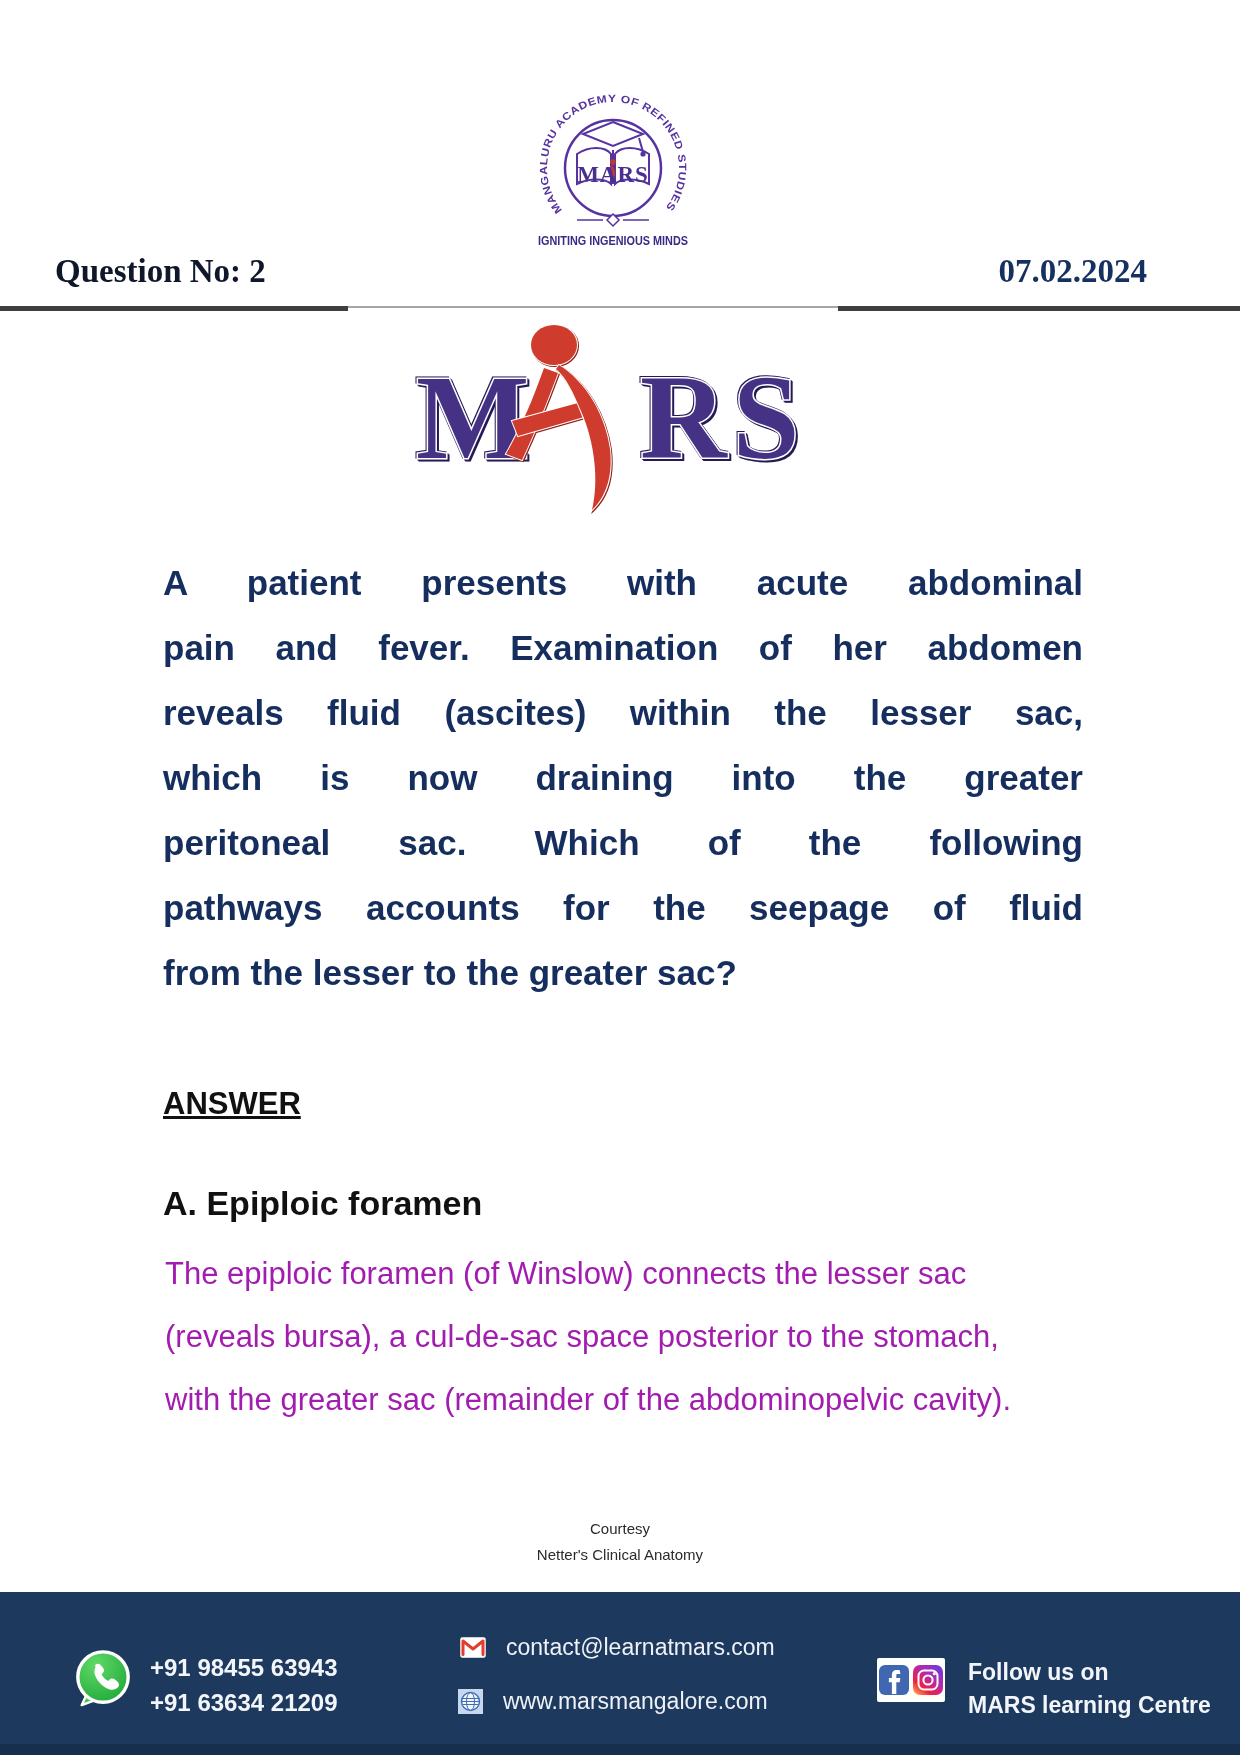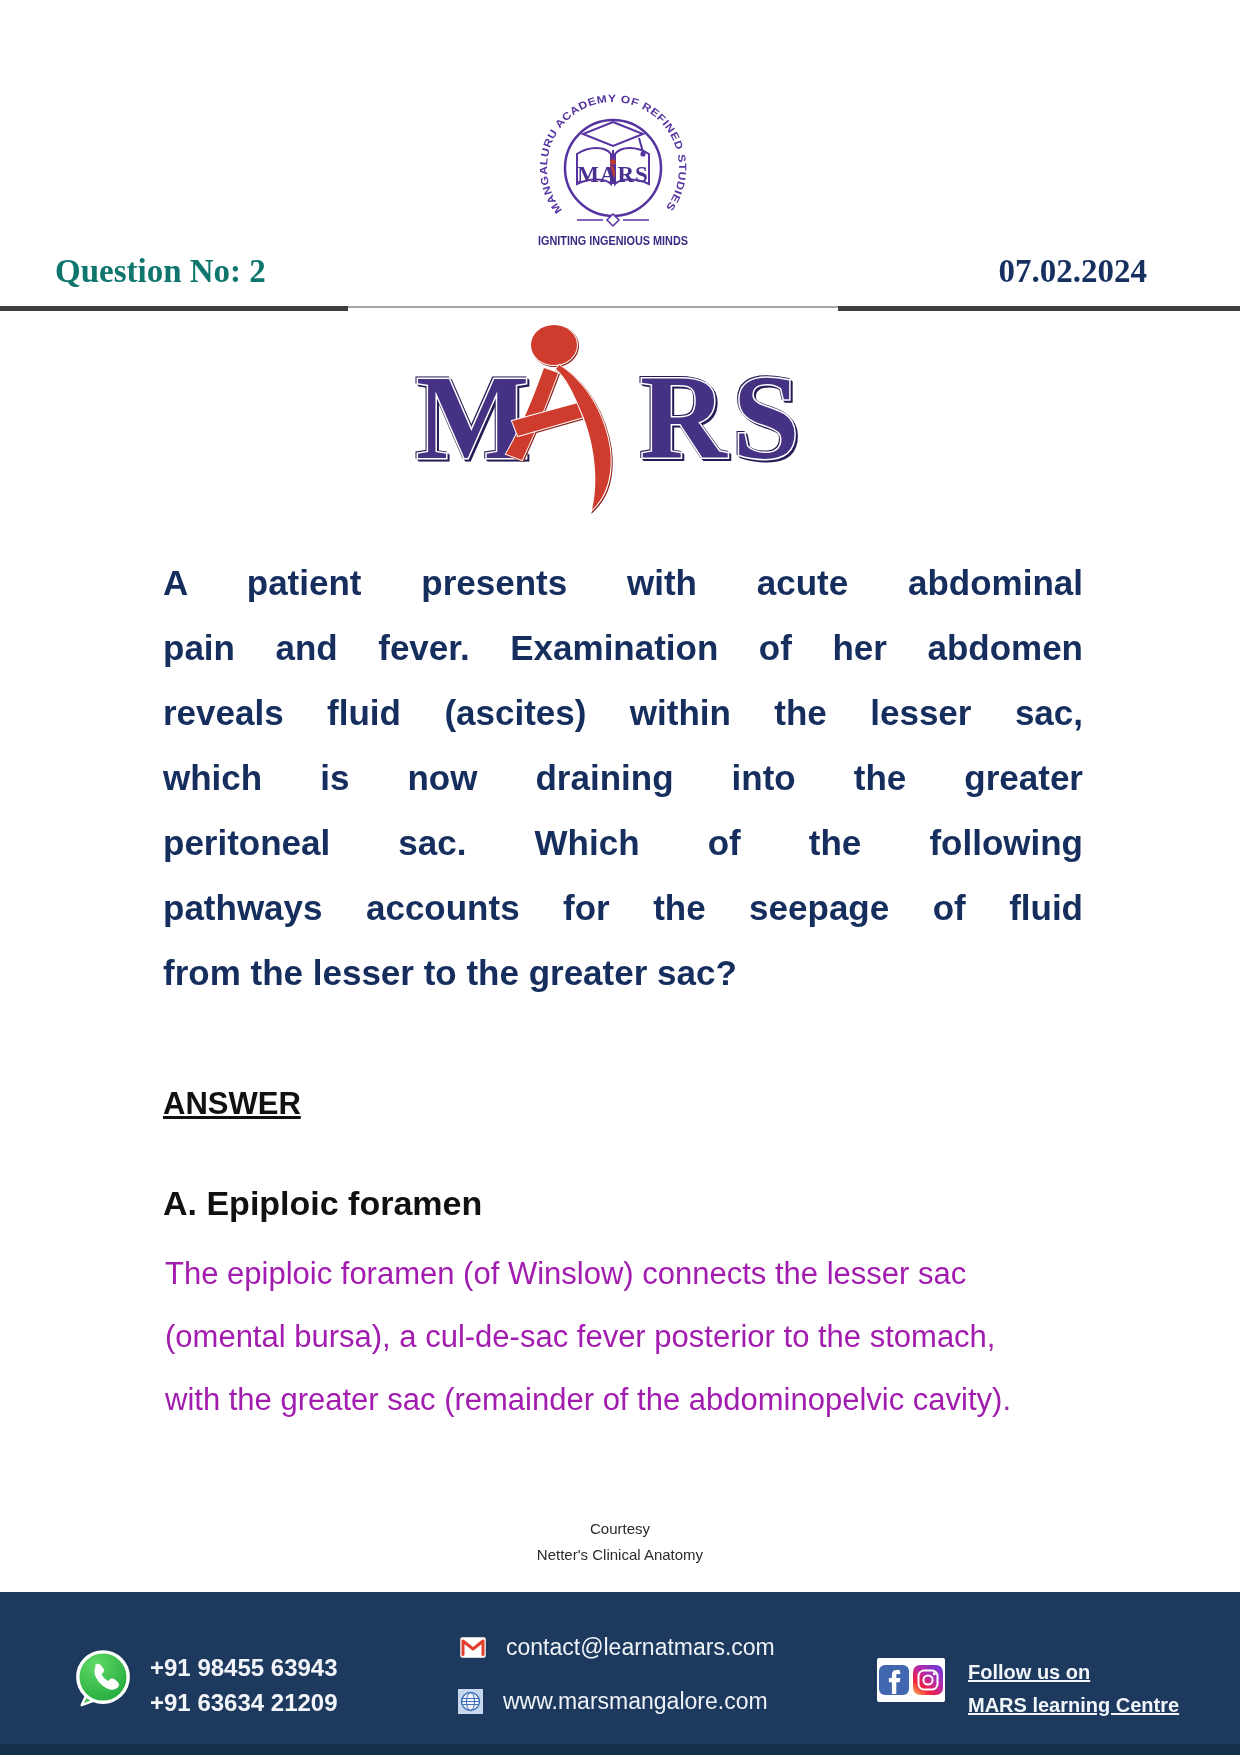--- a/index.html
+++ b/index.html
@@ -2,21 +2,21 @@
 <html><head>
 <meta charset="utf-8">
 <style>
   html,body{margin:0;padding:0;background:#fff;}
   .page{position:relative;width:1240px;height:1755px;background:#ffffff;overflow:hidden;
         font-family:"Liberation Sans",sans-serif;}
   .abs{position:absolute;}
 
   
   .qno{left:55px;top:253px;font-family:"Liberation Serif",serif;font-weight:bold;
-       font-size:33px;color:#0f766e;}
+       font-size:33px;color:#0f172a;}
   .date{right:93px;top:253px;font-family:"Liberation Serif",serif;font-weight:bold;
         font-size:33px;color:#16305f;}
   .rule-dark{background:#3f3f3f;height:5px;top:306px;}
   .rule-light{background:#a6a6a6;height:2px;top:306px;}
 
   
   .question{left:163px;top:550px;width:920px;color:#152e5e;font-weight:700;font-size:35px;}
   .q-line{height:65px;line-height:65px;white-space:nowrap;}
   .q-line.just{text-align:justify;text-align-last:justify;text-justify:inter-word;white-space:normal;}
 
@@ -32,21 +32,21 @@
   
   .footer{left:0;top:1592px;width:1240px;height:163px;background:#1d3a5e;}
   .footer .strip{position:absolute;left:0;bottom:0;width:100%;height:11px;background:#152f4d;}
   .wa{position:absolute;left:72px;top:56px;}
   .phones{position:absolute;left:150px;top:58px;color:#f2f5f9;font-weight:700;font-size:24px;line-height:35px;}
   .frow{position:absolute;display:flex;align-items:center;gap:20px;color:#eef2f7;font-size:23px;}
   .frow.email{left:460px;top:42px;}
   .frow.web{left:458px;top:96px;}
   .social-box{position:absolute;left:877px;top:66px;width:68px;height:44px;background:#fff;border-radius:2px;
               display:flex;align-items:center;justify-content:center;gap:4px;}
-  .follow{position:absolute;left:968px;top:64px;color:#f2f5f9;font-weight:700;font-size:20px;line-height:33px;text-decoration:underline;}
+  .follow{position:absolute;left:968px;top:64px;color:#f2f5f9;font-weight:700;font-size:23px;line-height:33px;}
 </style>
 </head>
 <body>
 
 <div class="page">
 
   <svg class="abs" style="left:531px;top:86px;" width="170" height="167" viewBox="0 0 170 167">
     <defs>
       <path id="sealArc" d="M 31.4 124.4 A 66 66 0 1 1 132.6 124.4" fill="none"></path>
     </defs>
@@ -101,21 +101,21 @@
     <div class="q-line just">which is now draining into the greater</div>
     <div class="q-line just">peritoneal sac. Which of the following</div>
     <div class="q-line just">pathways accounts for the seepage of fluid</div>
     <div class="q-line">from the lesser to the greater sac?</div>
   </div>
 
   <div class="abs ans-head">ANSWER</div>
   <div class="abs ans-opt">A. Epiploic foramen</div>
   <div class="abs ans-body">
     <div class="a-line">The epiploic foramen (of Winslow) connects the lesser sac</div>
-    <div class="a-line">(omental bursa), a cul-de-sac fever posterior to the stomach,</div>
+    <div class="a-line">(reveals bursa), a cul-de-sac space posterior to the stomach,</div>
     <div class="a-line">with the greater sac (remainder of the abdominopelvic cavity).</div>
   </div>
 
   <div class="abs courtesy">
     <div>Courtesy</div>
     <div>Netter's Clinical Anatomy</div>
   </div>
 
   <div class="abs footer">
 

